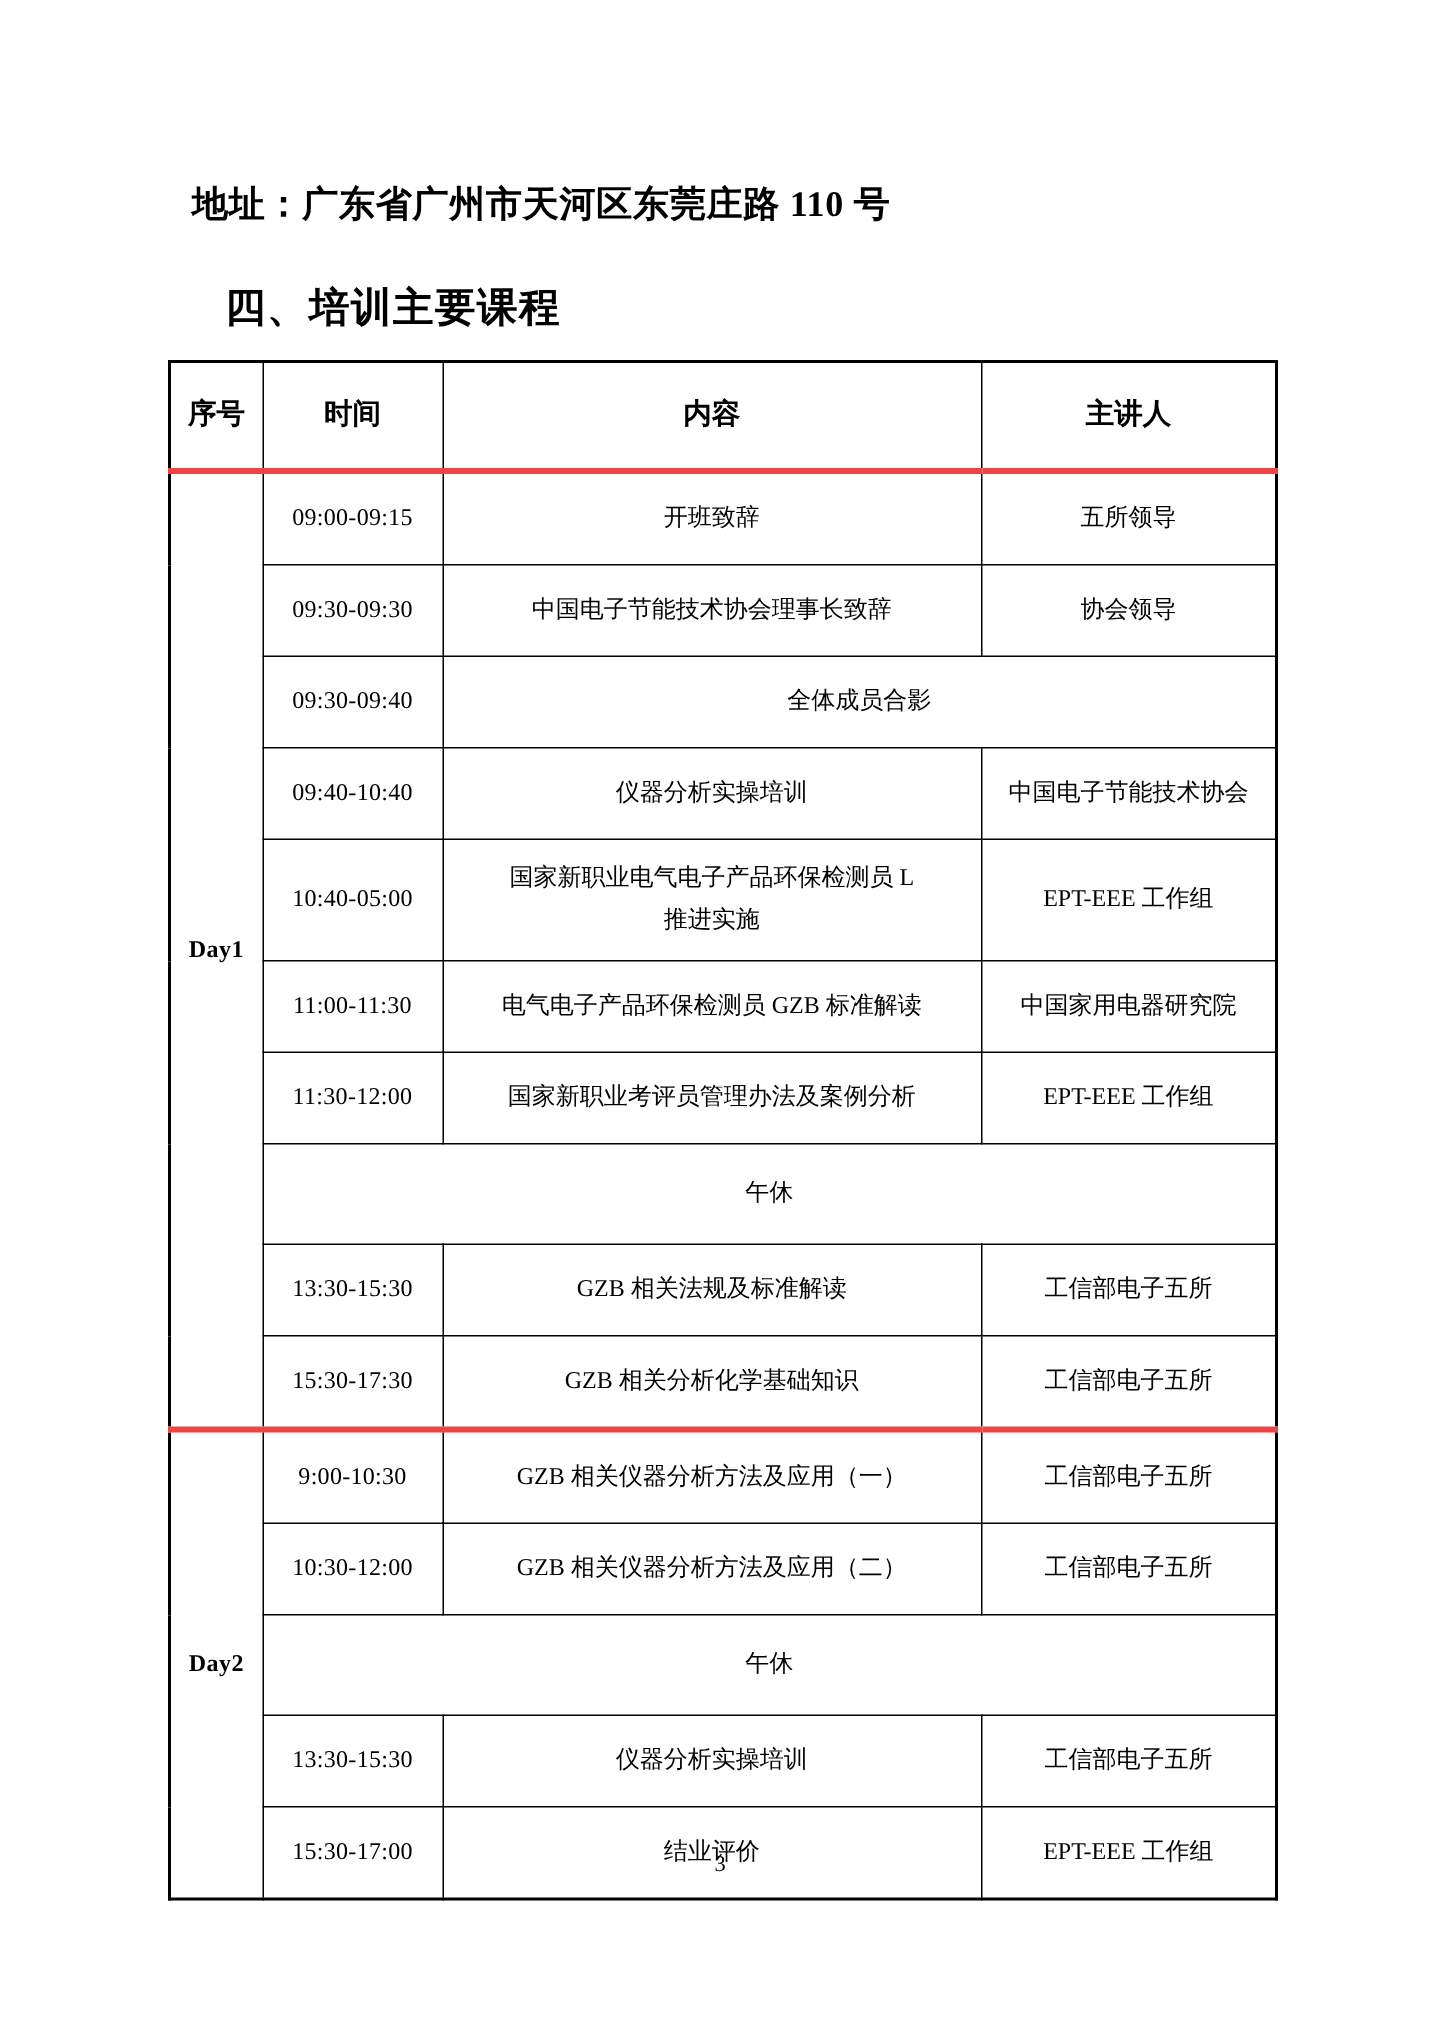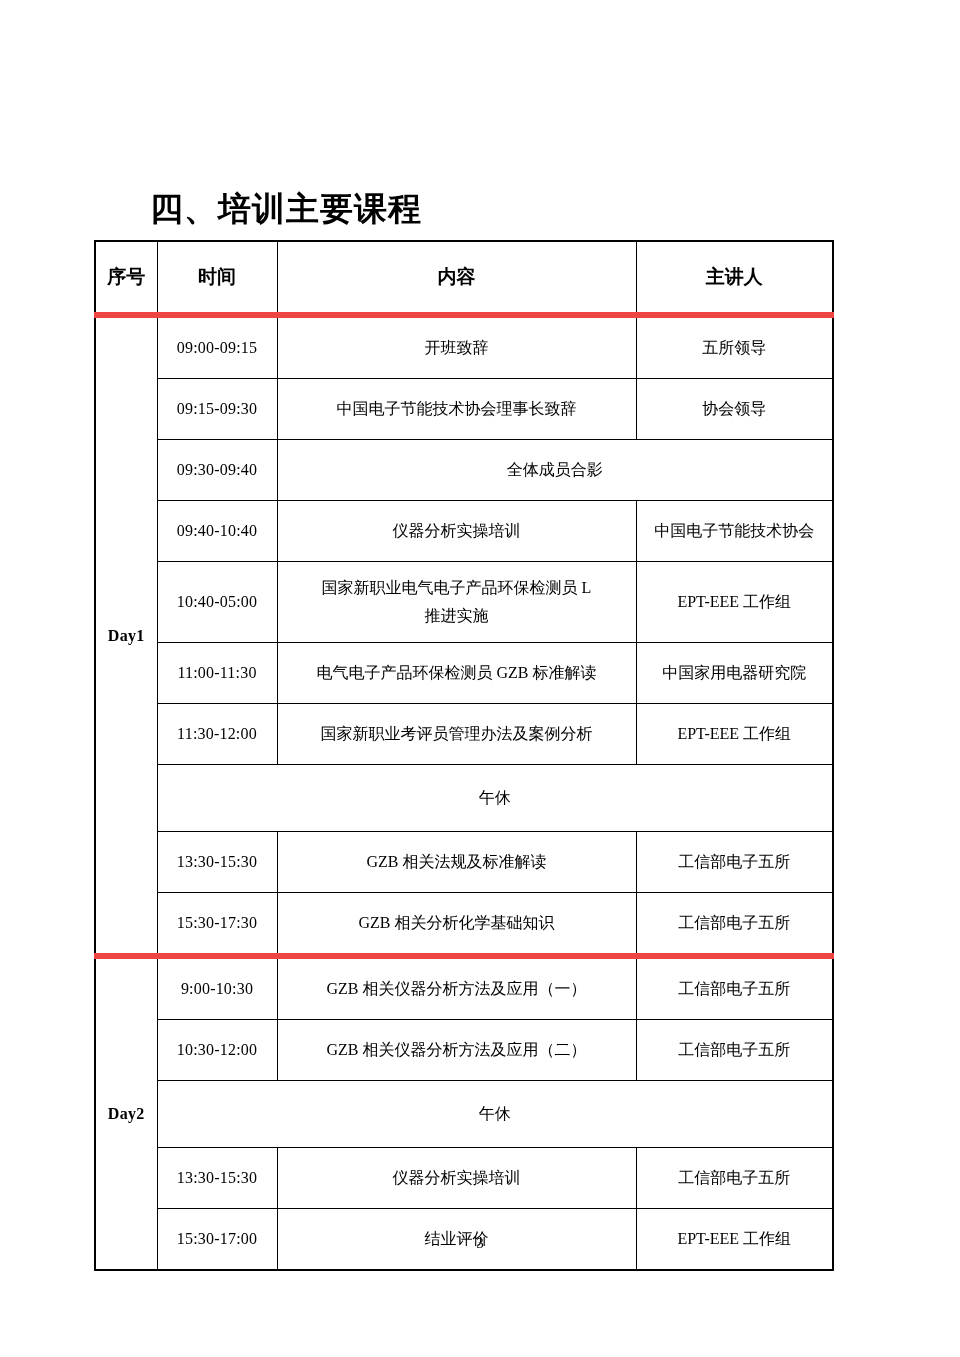--- a/index.html
+++ b/index.html
@@ -36,30 +36,30 @@
     letter-spacing: 0.5px;
     white-space: nowrap;
   }
 
   
   .section-heading {
     position: absolute;
     left: 150px;
     top: 187px;
     font-family: "DejaVu Sans", "Liberation Sans", sans-serif;
-    font-size: 33px;
+    font-size: 27px;
     font-weight: bold;
     letter-spacing: 1px;
     white-space: nowrap;
   }
 
   
   .schedule-wrap {
     position: absolute;
-    left: 94px;
+    left: 112px;
     top: 240px;
     width: 738px;
   }
   table.schedule {
     border-collapse: collapse;
     width: 738px;
     table-layout: fixed;
   }
   table.schedule th,
   table.schedule td {
@@ -98,38 +98,39 @@
   tr.r-break td   { height: 62px; }
 
   td.time-cell  { font-size: 16px; letter-spacing: 0.2px; white-space: nowrap; }
   td.topic-cell { font-size: 16px; }
   td.host-cell  { font-size: 16px; white-space: nowrap; }
   td.merged-center { font-size: 16px; }
 
   .two-line { line-height: 2.0; }
 
   
-  tr.day-start > td { border-top: 6px solid #ef4444; margin-left: 47px; }
+  tr.day-start > td { border-top: 4px solid #ef4444; margin-left: 47px; }
 
   
   .page-number {
     position: absolute;
     left: 0;
     right: 0;
     top: 1235px;
     text-align: center;
     font-family: "Liberation Serif", "DejaVu Serif", serif;
     font-size: 15px;
   }
 </style>
 </head>
 <body>
 
 <div class="page">
 
+  <div class="address-line">地址：广东省广州市天河区东莞庄路 110 号</div>
 
   <div class="section-heading">四、培训主要课程</div>
 
   <div class="schedule-wrap">
     <table class="schedule">
       <colgroup>
         <col class="col-no">
         <col class="col-time">
         <col class="col-topic">
         <col class="col-host">
@@ -143,21 +144,21 @@
         </tr>
       </thead>
       <tbody id="schedule-body">
           <tr class="r-normal day-start">
             <td class="daycell" rowspan="10">Day1</td>
             <td class="time-cell">09:00-09:15</td>
             <td class="topic-cell">开班致辞</td>
             <td class="host-cell">五所领导</td>
           </tr>
           <tr class="r-normal">
-            <td class="time-cell">09:15-09:30</td>
+            <td class="time-cell">09:30-09:30</td>
             <td class="topic-cell">中国电子节能技术协会理事长致辞</td>
             <td class="host-cell">协会领导</td>
           </tr>
           <tr class="r-normal">
             <td class="time-cell">09:30-09:40</td>
             <td colspan="2" class="merged-center">全体成员合影</td>
           </tr>
           <tr class="r-normal">
             <td class="time-cell">09:40-10:40</td>
             <td class="topic-cell">仪器分析实操培训</td>

